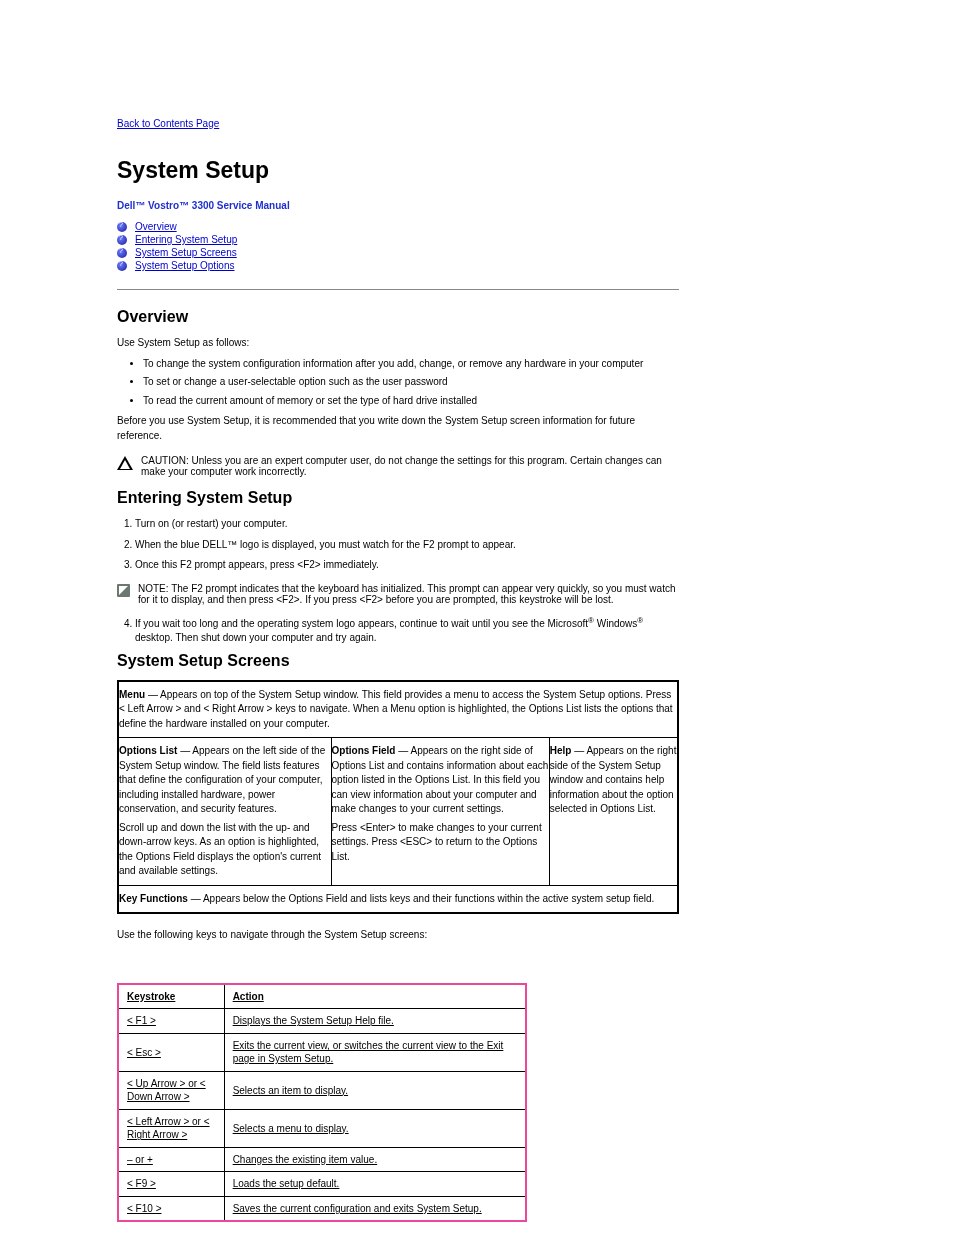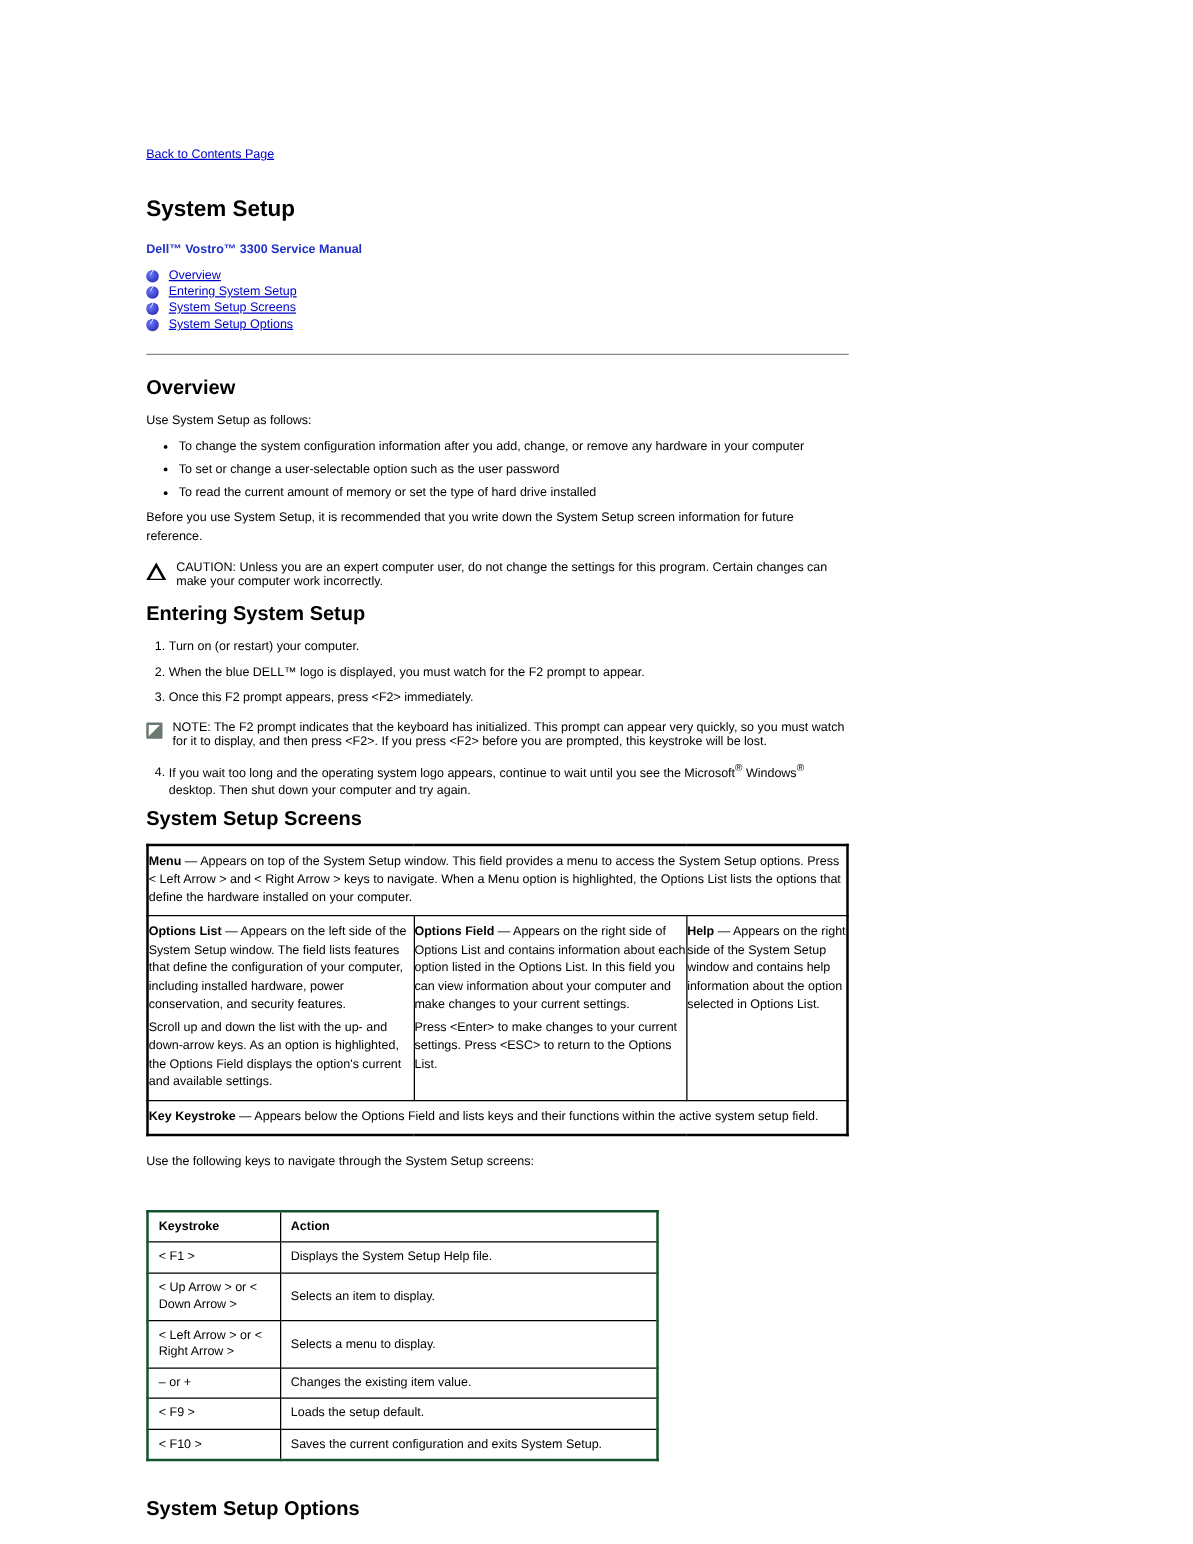--- a/index.html
+++ b/index.html
@@ -13,21 +13,21 @@
   }
   .page {
     width: 796px;
     height: 1235px;
     box-sizing: border-box;
     padding: 118px 117px 40px 117px;
     position: relative;
   }
   a { color: #0000cc; text-decoration: underline; }
   .back-link { font-size: 10px; }
-  .title-block { margin-top: 28px; font-size: 18px; font-weight: bold; margin-bottom: 4px; }
+  .title-block { margin-top: 28px; font-size: 23px; font-weight: bold; margin-bottom: 4px; }
   .subtitle { color: #2030cc; font-size: 10px; font-weight: bold; margin-top: 16px; margin-bottom: 10px; }
   .toc { margin-top: 6px; }
   .toc-row { display: flex; align-items: center; margin: 2px 0; }
   .bullet {
     width: 10px; height: 10px; border-radius: 50%;
     background: radial-gradient(circle at 35% 35%, #6b7bff, #1b1b9c);
     display: inline-block; margin-right: 8px; position: relative;
   }
   .bullet::after {
     content: "?"; color: #fff; font-size: 7px; position: absolute;
@@ -84,21 +84,21 @@
     border: 1px solid #000; padding: 6px 0; vertical-align: top; font-size: 10px;
     line-height: 1.45;
   }
   .layout-top { font-weight: normal; }
   .layout-top b, .cell-head b { font-weight: bold; }
   .cell-sub { margin-top: 4px; }
   .cell3 { width: 23%; }
 
   
   table.nav {
-    width: 73%; border-collapse: collapse; margin-top: 30px; border: 2px solid #14532d;
+    width: 73%; border-collapse: collapse; margin-top: 40px; border: 2px solid #ec4899; text-decoration: underline;
   }
   table.nav th, table.nav td {
     border: 1px solid #000; padding: 5px 8px; text-align: left; font-size: 10px;
     font-weight: normal; line-height: 1.35;
   }
   table.nav th { font-weight: bold; }
   table.nav .col1 { width: 26%; }
 </style>
 </head>
 <body>
@@ -188,40 +188,44 @@
         <span>— Appears on the right side of Options List and contains information about each option listed in the Options List. In this field you can view information about your computer and make changes to your current settings.</span>
         <div class="cell-sub">Press &lt;Enter&gt; to make changes to your current settings. Press &lt;ESC&gt; to return to the Options List.</div>
       </td>
       <td class="cell3">
         <b>Help</b>
         <span>— Appears on the right side of the System Setup window and contains help information about the option selected in Options List.</span>
       </td>
     </tr>
     <tr>
       <td colspan="3">
-        <b>Key Keystroke</b>
+        <b>Key Functions</b>
         <span>— Appears below the Options Field and lists keys and their functions within the active system setup field.</span>
       </td>
     </tr>
   </tbody>
     </table>
 
   <p style="margin-top:14px">Use the following keys to navigate through the System Setup screens:</p>
 
   <table class="nav">
     <tbody>
         <tr>
       <th class="col1">Keystroke</th>
       <th>Action</th>
     </tr>
     <tr>
           <td>&lt; F1 &gt;</td>
           <td>Displays the System Setup Help file.</td>
         </tr>
     <tr>
+          <td>&lt; Esc &gt;</td>
+          <td>Exits the current view, or switches the current view to the Exit page in System Setup.</td>
+        </tr>
+    <tr>
           <td>&lt; Up Arrow &gt; or &lt; Down Arrow &gt;</td>
           <td>Selects an item to display.</td>
         </tr>
     <tr>
           <td>&lt; Left Arrow &gt; or &lt; Right Arrow &gt;</td>
           <td>Selects a menu to display.</td>
         </tr>
     <tr>
           <td>– or +</td>
           <td>Changes the existing item value.</td>

